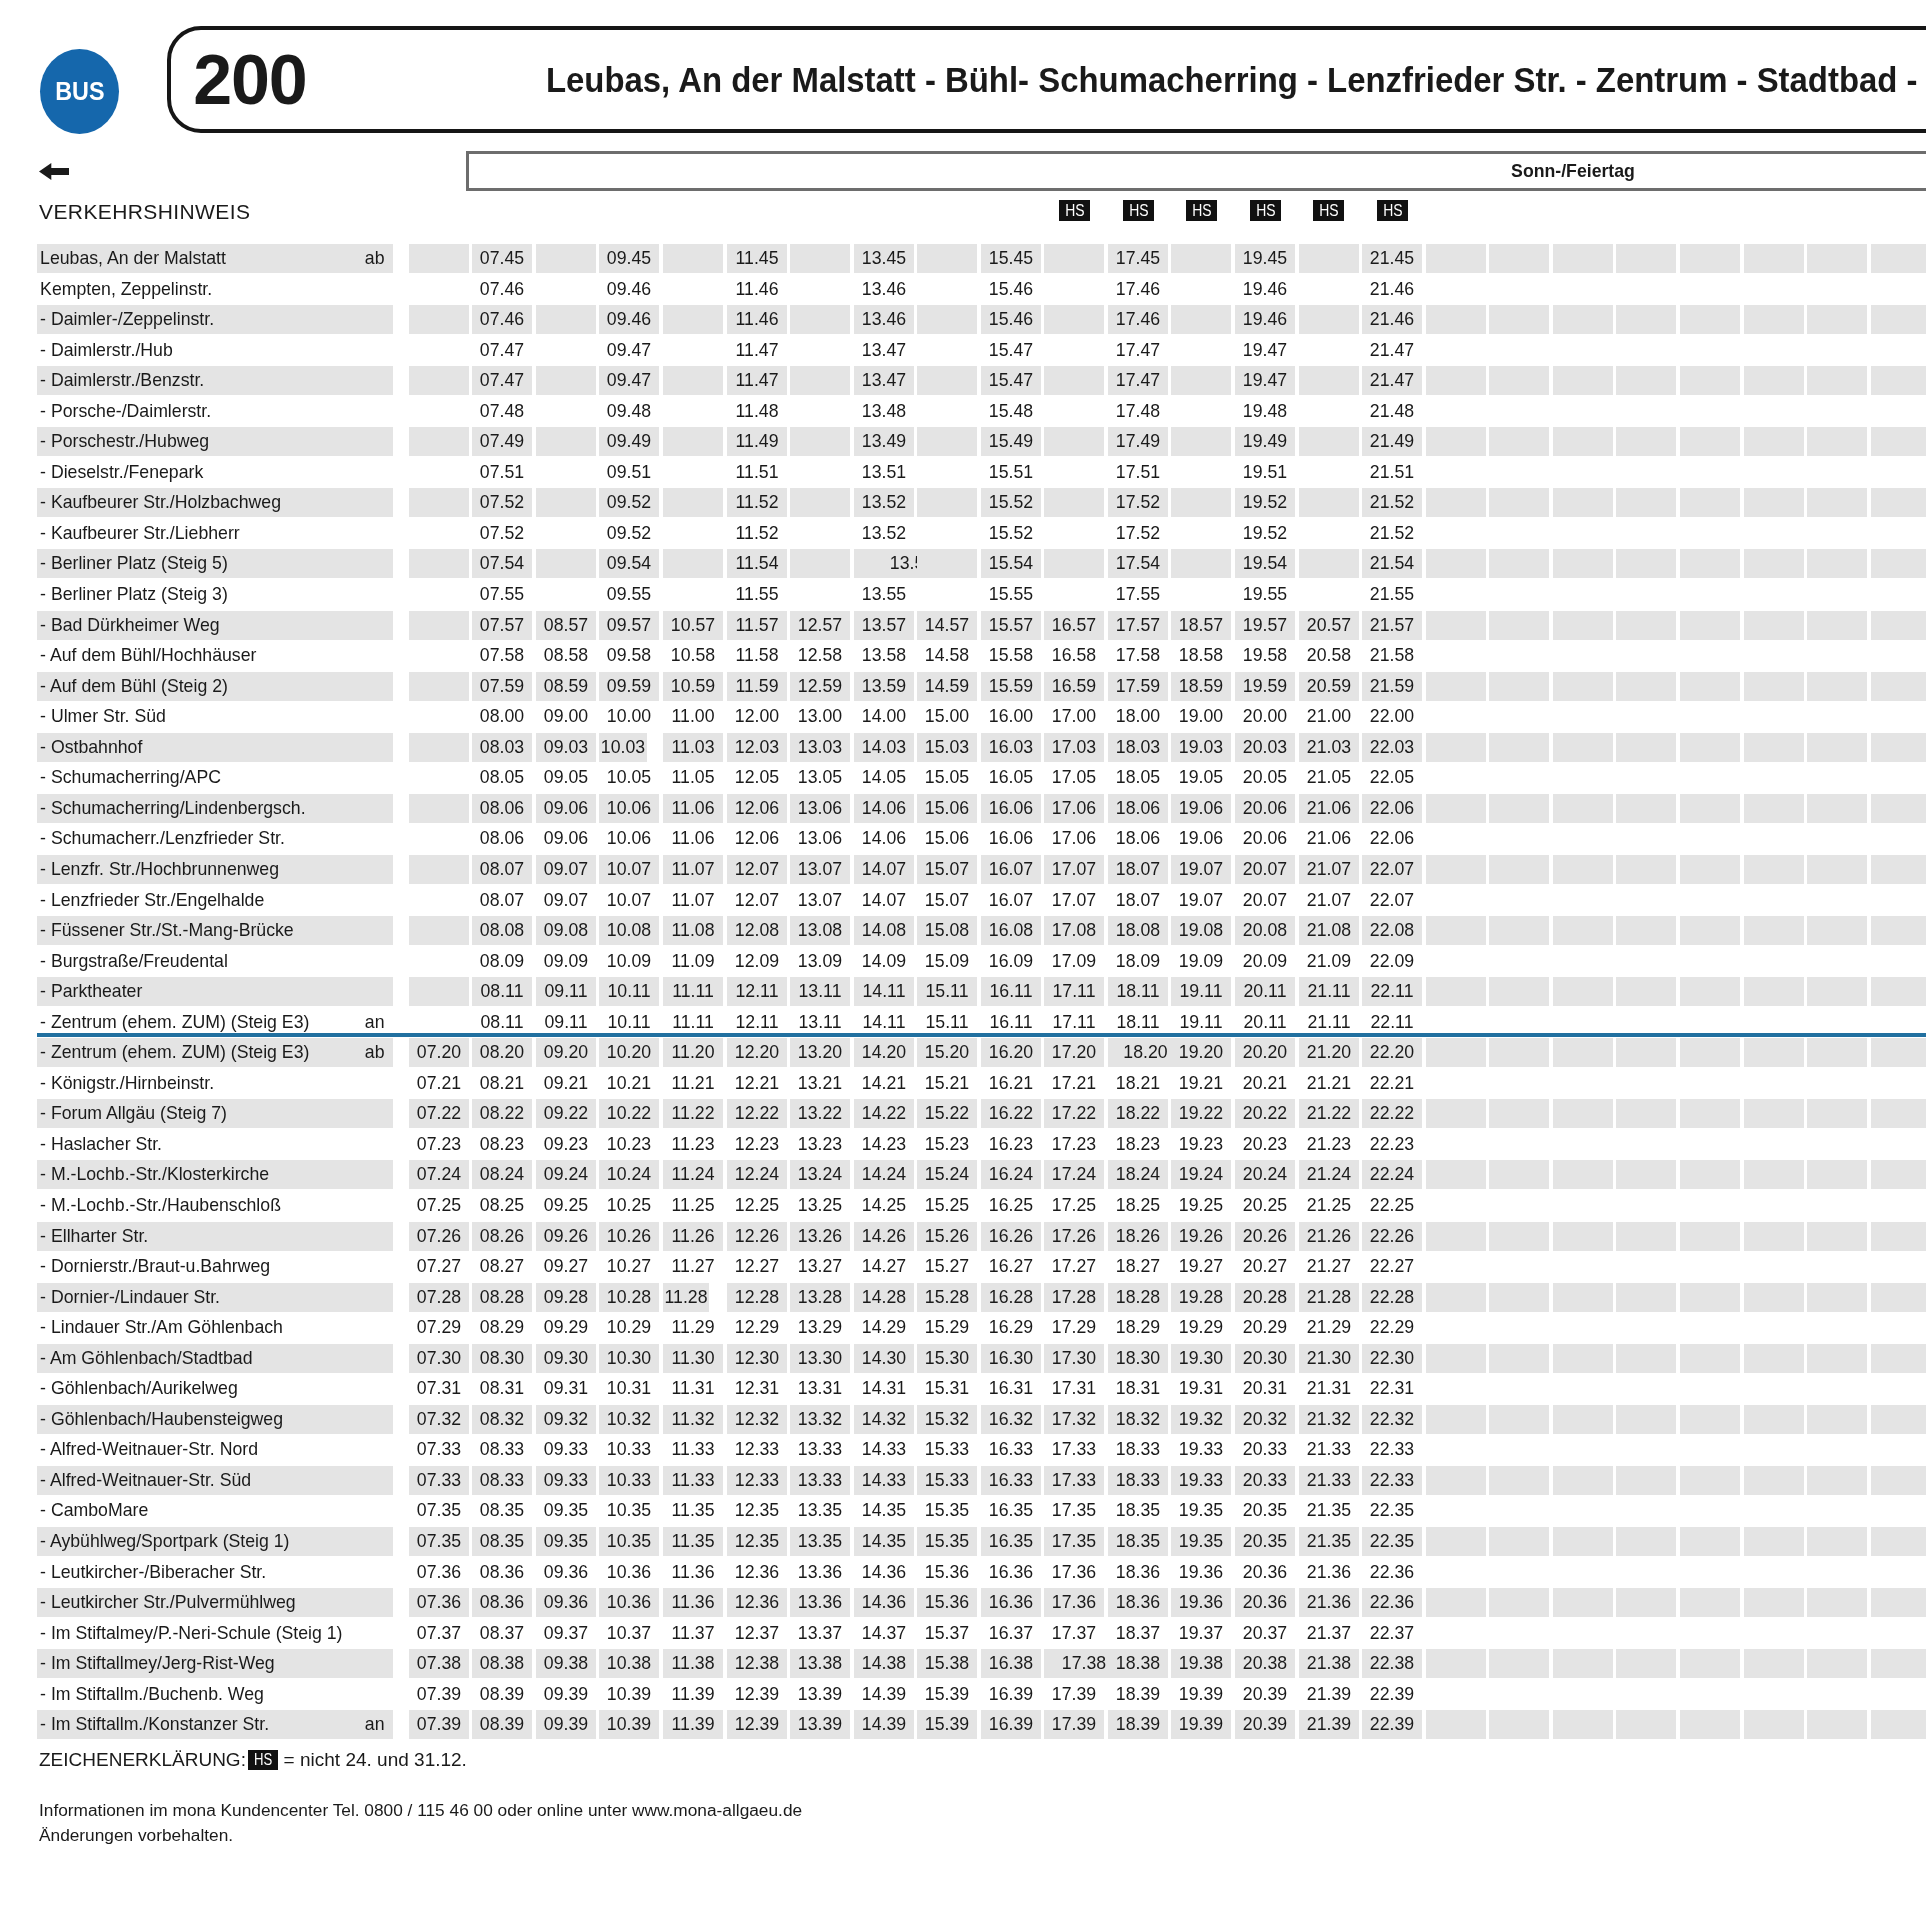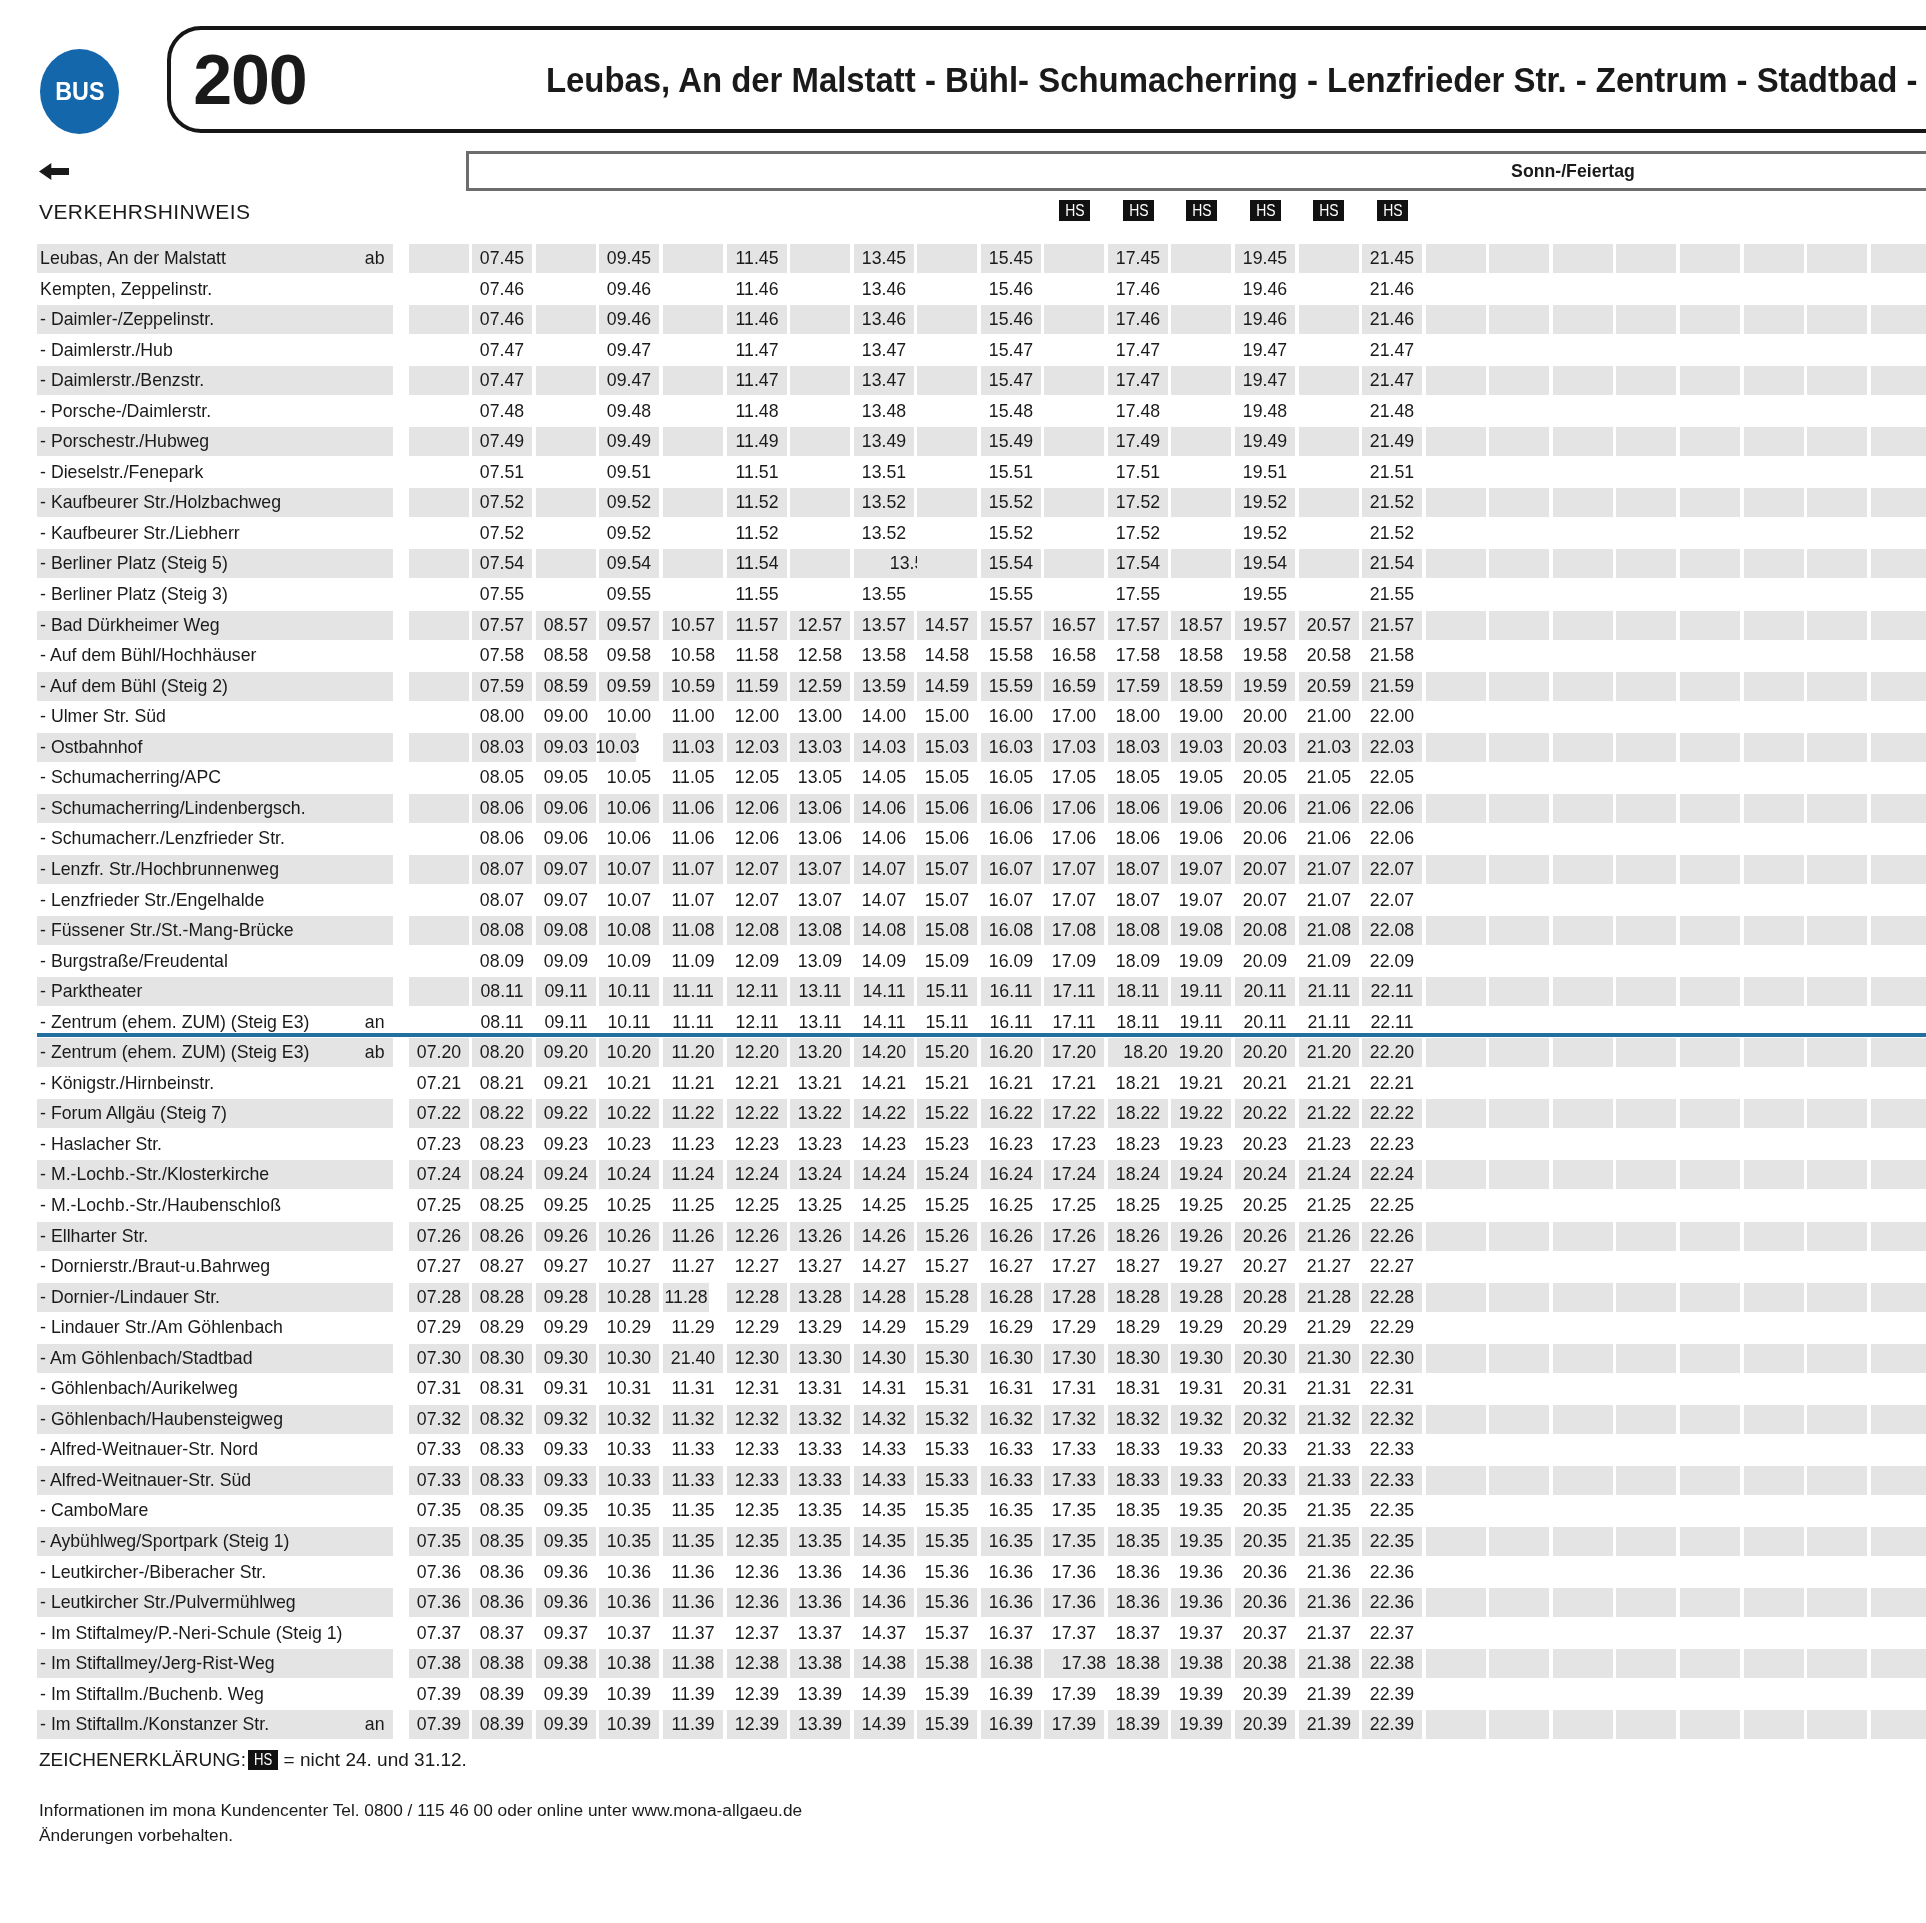--- a/index.html
+++ b/index.html
@@ -528,21 +528,21 @@
         <div class="cell" style="left: 1643px; width: 60px;"></div>
         <div class="cell" style="left: 1707px; width: 60px;"></div>
         <div class="cell" style="left: 1770px; width: 60px;"></div>
         <div class="cell" style="left: 1834px; width: 60px;"></div>
       </div>
       <div class="row g" style="top: 489px;">
         <div class="cell name-cell">- Ostbahnhof</div>
         <div class="cell" style="left: 372px; width: 60px;"></div>
         <div class="cell" style="left: 435px; width: 60px;">08.03</div>
         <div class="cell" style="left: 499px; width: 60px;">09.03</div>
-        <div class="cell" style="left: 562px; width: 37px;">10.03</div>
+        <div class="cell" style="left: 562px; width: 48px;">10.03</div>
         <div class="cell" style="left: 626px; width: 60px;">11.03</div>
         <div class="cell" style="left: 690px; width: 60px;">12.03</div>
         <div class="cell" style="left: 753px; width: 60px;">13.03</div>
         <div class="cell" style="left: 817px; width: 60px;">14.03</div>
         <div class="cell" style="left: 880px; width: 60px;">15.03</div>
         <div class="cell" style="left: 944px; width: 60px;">16.03</div>
         <div class="cell" style="left: 1007px; width: 60px;">17.03</div>
         <div class="cell" style="left: 1071px; width: 60px;">18.03</div>
         <div class="cell" style="left: 1134px; width: 60px;">19.03</div>
         <div class="cell" style="left: 1198px; width: 60px;">20.03</div>
@@ -1069,21 +1069,21 @@
         <div class="cell" style="left: 1707px; width: 60px;"></div>
         <div class="cell" style="left: 1770px; width: 60px;"></div>
         <div class="cell" style="left: 1834px; width: 60px;"></div>
       </div>
       <div class="row g" style="top: 1100px;">
         <div class="cell name-cell">- Am Göhlenbach/Stadtbad</div>
         <div class="cell" style="left: 372px; width: 60px;">07.30</div>
         <div class="cell" style="left: 435px; width: 60px;">08.30</div>
         <div class="cell" style="left: 499px; width: 60px;">09.30</div>
         <div class="cell" style="left: 562px; width: 60px;">10.30</div>
-        <div class="cell" style="left: 626px; width: 60px;">21.40</div>
+        <div class="cell" style="left: 626px; width: 60px;">11.30</div>
         <div class="cell" style="left: 690px; width: 60px;">12.30</div>
         <div class="cell" style="left: 753px; width: 60px;">13.30</div>
         <div class="cell" style="left: 817px; width: 60px;">14.30</div>
         <div class="cell" style="left: 880px; width: 60px;">15.30</div>
         <div class="cell" style="left: 944px; width: 60px;">16.30</div>
         <div class="cell" style="left: 1007px; width: 60px;">17.30</div>
         <div class="cell" style="left: 1071px; width: 60px;">18.30</div>
         <div class="cell" style="left: 1134px; width: 60px;">19.30</div>
         <div class="cell" style="left: 1198px; width: 60px;">20.30</div>
         <div class="cell" style="left: 1262px; width: 60px;">21.30</div>

